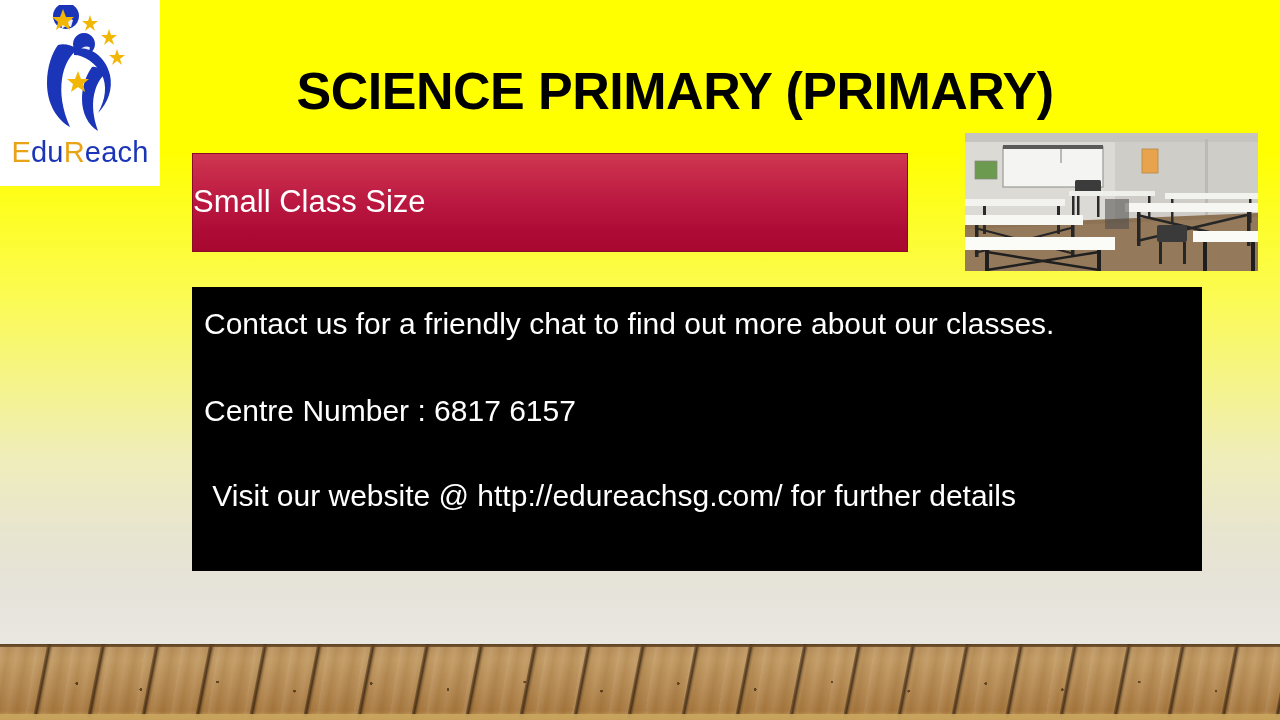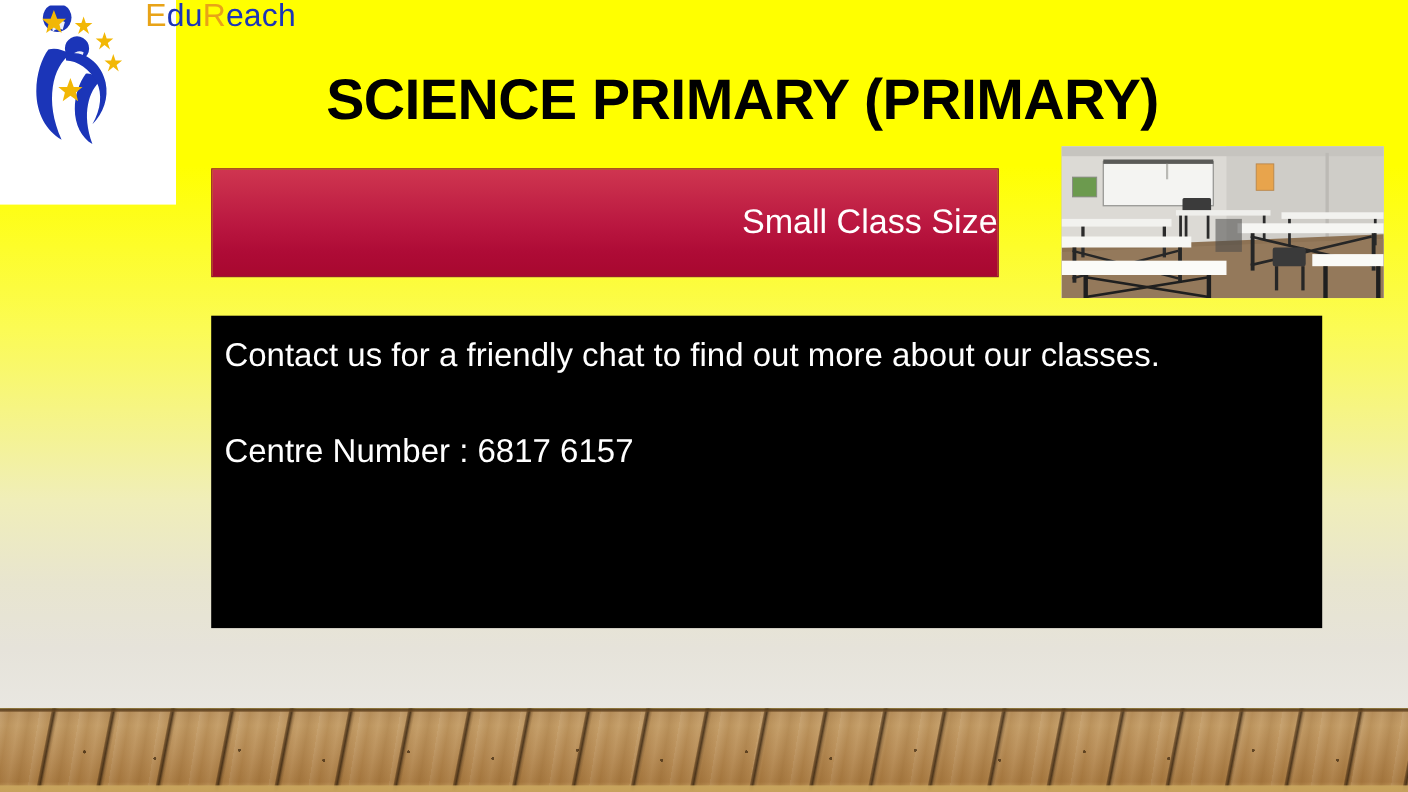--- a/index.html
+++ b/index.html
@@ -96,21 +96,22 @@
   }
 
   
   .logo-panel {
     position: absolute;
     left: 0; top: 0;
     width: 160px;
     height: 186px;
     background: #ffffff;
     display: flex;
-    align-items: flex-start;
+    flex-direction: column;
+    align-items: center;
     justify-content: flex-start;
   }
   .logo-mark {
     margin-top: 5px;
   }
   .logo-word {
     font-family: "Liberation Sans", sans-serif;
     font-size: 29px;
     letter-spacing: .2px;
     line-height: 1;
@@ -146,21 +147,21 @@
     box-sizing: border-box;
     border: 1px solid #8a0a29;
     background: linear-gradient(to bottom,
         #cf3550 0%,
         #c62949 22%,
         #ba1740 52%,
         #ae0b36 78%,
         #a8082f 100%);
     display: flex;
     flex-direction: column;
-    align-items: flex-end;
+    align-items: flex-start;
     justify-content: center;
     color: #ffffff;
   }
   .red-line {
     font-family: "Liberation Sans", sans-serif;
     font-size: 31px;
     line-height: 1.38;
     color: #ffffff;
     white-space: nowrap;
   }
@@ -305,15 +306,16 @@
 
       <rect x="140" y="66" width="24" height="30" fill="#4a4a48" opacity="0.55"></rect>
     </svg>
   </div>
 
   <div class="black-box">
     <div class="bb-line">Contact us for a friendly chat to find out more about our classes.</div>
     <div class="bb-gap"></div>
     <div class="bb-line">Centre Number : 6817 6157</div>
     <div class="bb-gap2"></div>
+    <div class="bb-line"> Visit our website @ http://edureachsg.com/ for further details</div>
   </div>
 
 </div>
 
 </body></html>

